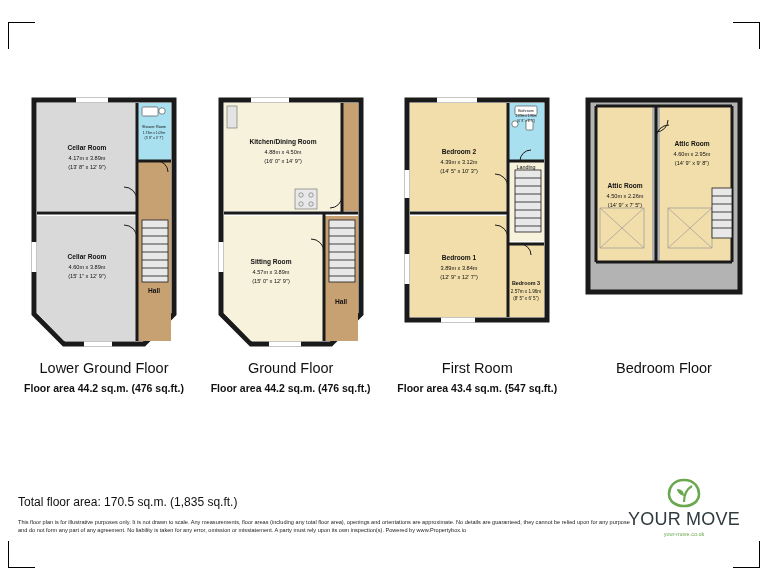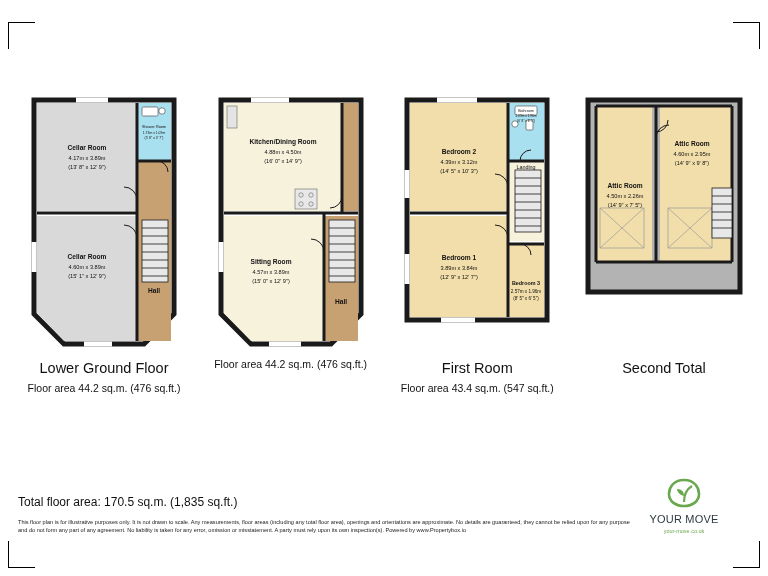--- a/index.html
+++ b/index.html
@@ -60,20 +60,21 @@
     font-size: 14.5px;
     margin-top: 8px;
     color: #111;
   }
   .floor-area {
     text-align: center;
     font-size: 10.5px;
     margin-top: 5px;
     line-height: 1.35;
     color: #111;
+    font-weight: bold;
   }
 
   .total {
     position: absolute;
     left: 18px;
     top: 495px;
     font-size: 12px;
     color: #111;
   }
   .disclaimer {
@@ -90,21 +91,21 @@
     right: 24px;
     top: 478px;
     width: 120px;
     text-align: center;
   }
   .logo .mark {
     display: block;
     margin: 0 auto 1px;
   }
   .logo .name {
-    font-size: 11px;
+    font-size: 18px;
     color: #2f3a3f;
     letter-spacing: .2px;
     margin-top: 9px;
   }
   .logo .url {
     font-size: 5.5px;
     color: #6aa84f;
     margin-top: 1px;
   }
   .rm-label {
@@ -241,20 +242,21 @@
           <text class="rm-label" x="80" y="62">4.88m x 4.50m</text>
           <text class="rm-label" x="80" y="71">(16' 0" x 14' 9")</text>
 
           <text class="rm-name" x="68" y="172">Sitting Room</text>
           <text class="rm-label" x="68" y="182">4.57m x 3.89m</text>
           <text class="rm-label" x="68" y="191">(15' 0" x 12' 9")</text>
 
           <text class="rm-name" x="138" y="212">Hall</text>
         </svg>
       </div>
+      <div class="floor-title">Ground Floor</div>
       <div class="floor-area">Floor area 44.2 sq.m. (476 sq.ft.)</div>
     </div>
 
     <div class="floor">
       <div class="plan">
         <svg width="176" height="260" viewBox="0 0 176 260">
           <path d="M18 8 H158 V228 H18 Z" fill="#ffffff" stroke="#1a1a1a" stroke-width="5"></path>
 
           <rect x="21" y="11" width="98" height="108" fill="#f2deaa"></rect>
 
@@ -356,21 +358,21 @@
 
           <text class="rm-name" x="116" y="54">Attic Room</text>
           <text class="rm-label" x="116" y="64">4.60m x 2.95m</text>
           <text class="rm-label" x="116" y="73">(14' 9" x 9' 8")</text>
 
           <text class="rm-name" x="49" y="96">Attic Room</text>
           <text class="rm-label" x="49" y="106">4.50m x 2.26m</text>
           <text class="rm-label" x="49" y="115">(14' 9" x 7' 5")</text>
         </svg>
       </div>
-      <div class="floor-title">Second Total</div>
+      <div class="floor-title">Bedroom Floor</div>
     </div>
 
   </div>
 
   <div class="total">Total floor area: 170.5 sq.m. (1,835 sq.ft.)</div>
   <div class="disclaimer">This floor plan is for illustrative purposes only. It is not drawn to scale. Any measurements, floor areas (including any total floor area), openings and orientations are approximate. No details are guaranteed, they cannot be relied upon for any purpose and do not form any part of any agreement. No liability is taken for any error, omission or misstatement. A party must rely upon its own inspection(s). Powered by www.Propertybox.io</div>
 
   <div class="logo">
     <svg class="mark" width="34" height="30" viewBox="0 0 34 30">
       <path d="M17 2 C6 2 2 10 2 16 C2 23 8 28 17 28 C26 28 32 23 32 16 C32 10 28 2 17 2 Z" fill="none" stroke="#6aa84f" stroke-width="2.6"></path>

